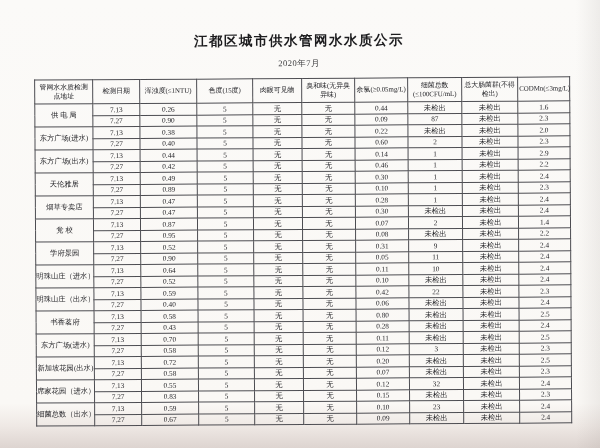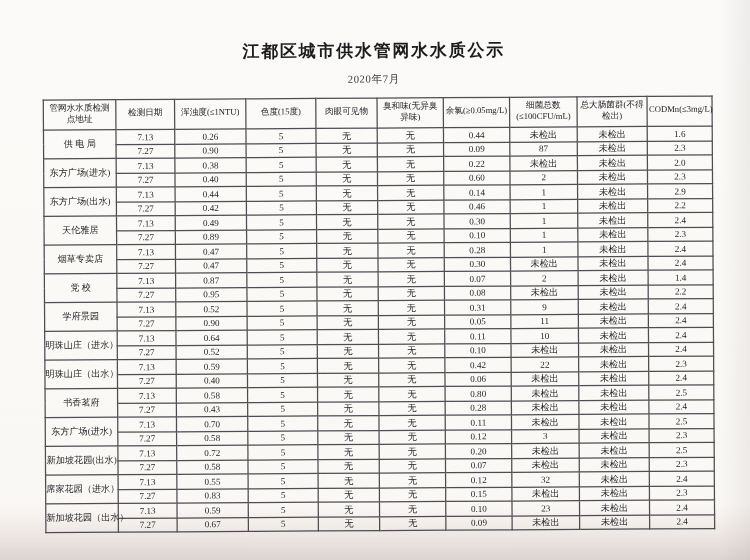--- a/index.html
+++ b/index.html
@@ -380,21 +380,21 @@
             <td>0.83</td>
             <td>5</td>
             <td>无</td>
             <td>无</td>
             <td>0.15</td>
             <td>未检出</td>
             <td>未检出</td>
             <td>2.3</td>
           </tr>
           <tr>
-            <td class="loc" rowspan="2">新加坡花园（出水）</td>
+            <td class="loc" rowspan="2">细菌总数（出水）</td>
             <td>7.13</td>
             <td>0.59</td>
             <td>5</td>
             <td>无</td>
             <td>无</td>
             <td>0.10</td>
             <td>23</td>
             <td>未检出</td>
             <td>2.4</td>
           </tr>

